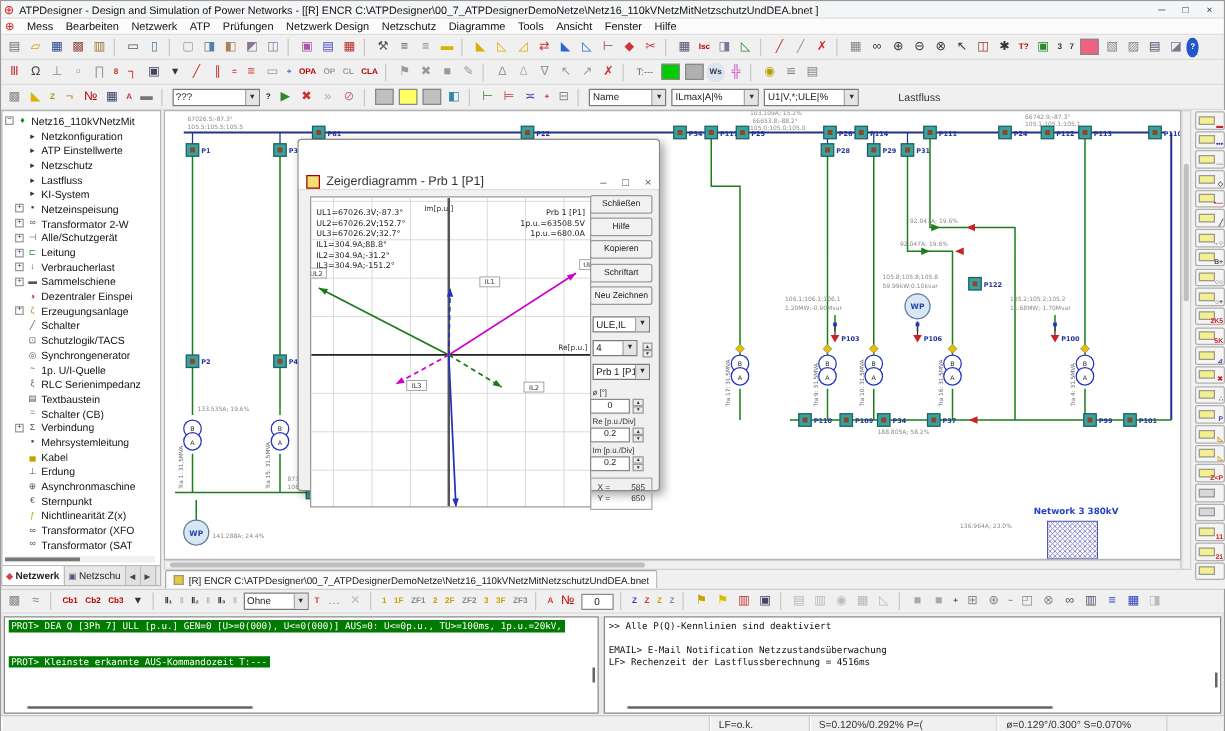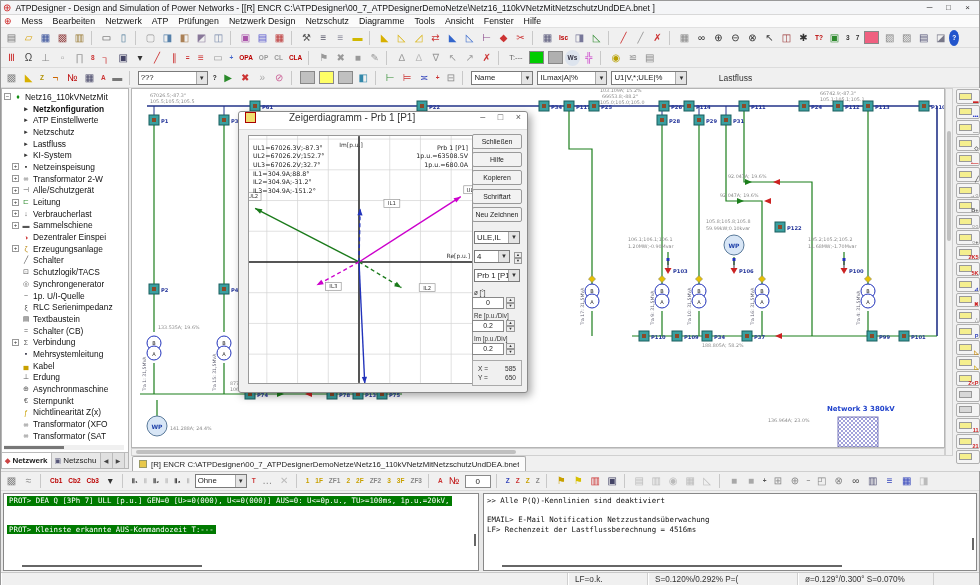--- a/index.html
+++ b/index.html
@@ -79,22 +79,22 @@
     display:flex; flex-direction:column; align-items:center; padding-top:1px; }
   .pal-btn { width:24px; height:14.5px; border:1px solid #b0b0b0; border-radius:2px; background:#f4f4f4;
     margin-bottom:1.2px; position:relative; flex:none; }
   .pal-btn .yrect { position:absolute; left:2px; top:2.5px; width:13px; height:7px; background:#f5ef8e; border:1px solid #999; }
   .pal-btn .dec { position:absolute; right:0px; bottom:-1px; font-size:5.5px; font-weight:bold; }
   .pal-btn.gray .yrect { background:#d8d8d8; }
 
   
   #dialog { position:absolute; left:237px; top:110px; width:290px; height:282px; background:#f0f0f0;
     border:1px solid #8a8a8a; border-radius:3px; box-shadow:3px 3px 8px rgba(0,0,0,.35); }
-  #dlg-title { height:18px; background:#fff; border-bottom:1px solid #ddd; display:flex; align-items:flex-start;
-    padding:0 6px; border-radius:3px 3px 0 0;gap:28px; }
+  #dlg-title { height:40px; background:#fff; border-bottom:1px solid #ddd; display:flex; align-items:flex-end;
+    padding:0 6px; border-radius:3px 3px 0 0; }
   #dlg-title .dico { width:11px; height:11px; background:#f0e070; border:1px solid #a00; margin-right:5px; flex:none; }
   #dlg-title .dttl { font-size:10px; color:#333; flex:1; white-space:nowrap; overflow:hidden; }
   #dlg-title .dbtns span { margin-left:10px; font-size:9px; color:#555; }
   #dlg-body { position:relative; height:258px; }
   #phasor-plot { position:absolute; left:9px; top:5px; width:225px; height:249px; background:#fff;
     border:1px solid #999; }
   #dlg-right { position:absolute; right:5px; top:4px; width:50px; display:flex; flex-direction:column; }
   .dlg-btn { height:15px; margin-bottom:3.2px; background:#f2f2f2; border:1px solid #9a9a9a; border-radius:2px;
     font-size:6.9px; display:flex; align-items:center; justify-content:center; color:#222; white-space:nowrap; overflow:hidden; }
   .dlg-gap { height:6px; }
@@ -317,21 +317,21 @@
       <span class="tbtext" style="width: 76px;">Lastfluss</span>
     </div>
 
   <div id="sidebar">
     <div id="tree">
         <div class="tri">
           <span class="exp">−</span>
           <span class="tico" style="color: rgb(10, 138, 10);">♦</span>
           <span class="lbl">Netz16_110kVNetzMit</span>
         </div>
-        <div class="tri" style="padding-left: 8px; font-weight: bold;">
+        <div class="tri" style="padding-left: 8px;">
           <span class="noexp"></span>
           <span class="tico" style="color: rgb(51, 51, 51);">▸</span>
           <span class="lbl">Netzkonfiguration</span>
         </div>
         <div class="tri" style="padding-left: 8px;">
           <span class="noexp"></span>
           <span class="tico" style="color: rgb(51, 51, 51);">▸</span>
           <span class="lbl">ATP Einstellwerte</span>
         </div>
         <div class="tri" style="padding-left: 8px;">

